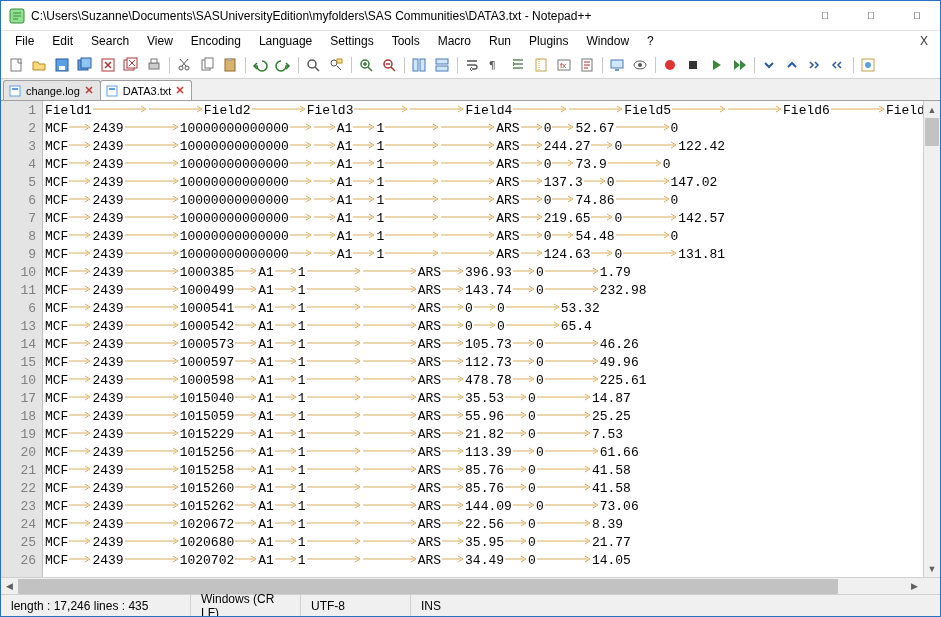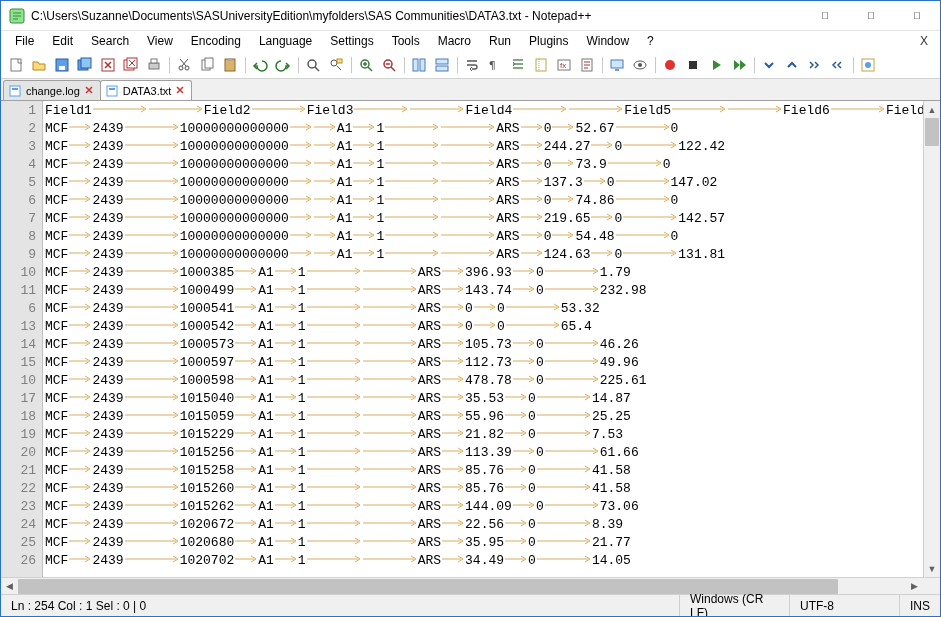--- a/index.html
+++ b/index.html
@@ -1211,17 +1211,17 @@
 <div class="hscrollbar">
   <div class="harrow">◀</div>
   <div class="htrack">
     <div class="hthumb"></div>
   </div>
   <div class="harrow">▶</div>
   <div class="corner"></div>
 </div>
 
 <div class="statusbar">
-  <div class="cell flex">Ln : 254    Col : 1    Sel : 0 | 0</div>
+  <div class="cell" style="width:190px">length : 17,246    lines : 435</div>
   <div class="cell" style="width:110px">Windows (CR LF)</div>
   <div class="cell" style="width:110px">UTF-8</div>
   <div class="cell" style="width:40px">INS</div>
 </div>
 
 </body></html>

